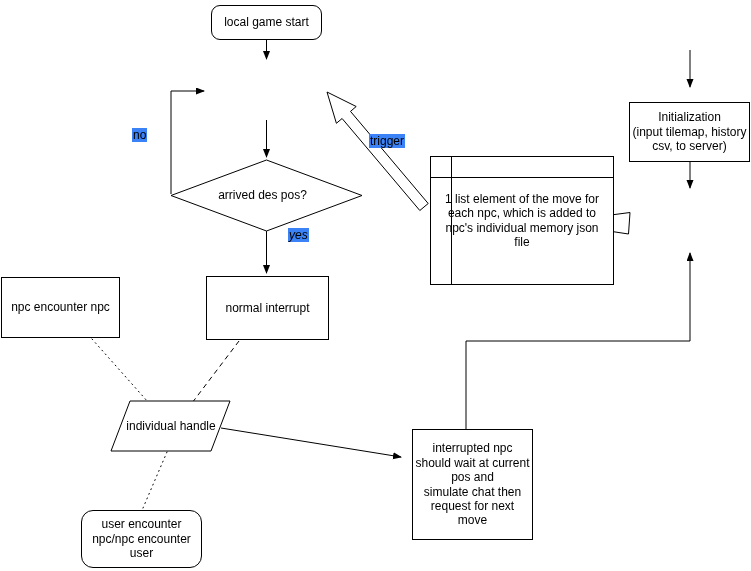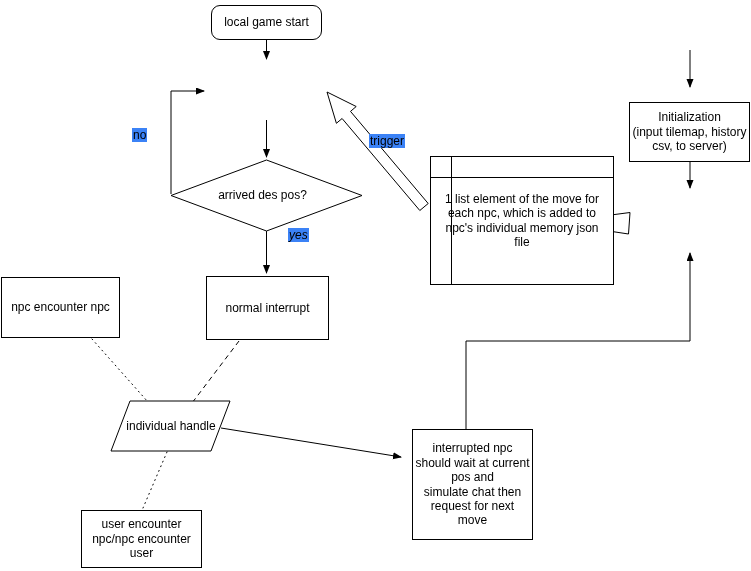--- a/index.html
+++ b/index.html
@@ -58,21 +58,21 @@
     <polygon points="591,224 609,206 607,215.5 630,212.5 628.5,234 605.5,230.5 607.5,241" fill="#fff" stroke="#000" stroke-linejoin="round"></polygon>
   </svg>
 
   <div class="node rounded" style="left:211px;top:5px;width:111px;height:35px;">local game start</div>
 
 
   <div class="node" style="left:1px;top:277px;width:119px;height:61px;">npc encounter npc</div>
 
   <div class="node" style="left:206px;top:276px;width:123px;height:64px;">normal interrupt</div>
 
-  <div class="node" style="left:81px;top:510px;width:121px;height:58px;">user encounter
+  <div class="node" style="left:81px;top:510px;width:121px;height:58px;border-radius:12px;">user encounter
 npc/npc encounter
 user</div>
 
 
   <div class="node" style="left:629px;top:90px;width:121px;height:60px;margin-top:12px;">Initialization
 (input tilemap, history
 csv, to server)</div>
 
 
   <div class="node" style="left:404px;top:429px;width:121px;height:111px;margin-left:8px;">interrupted npc

